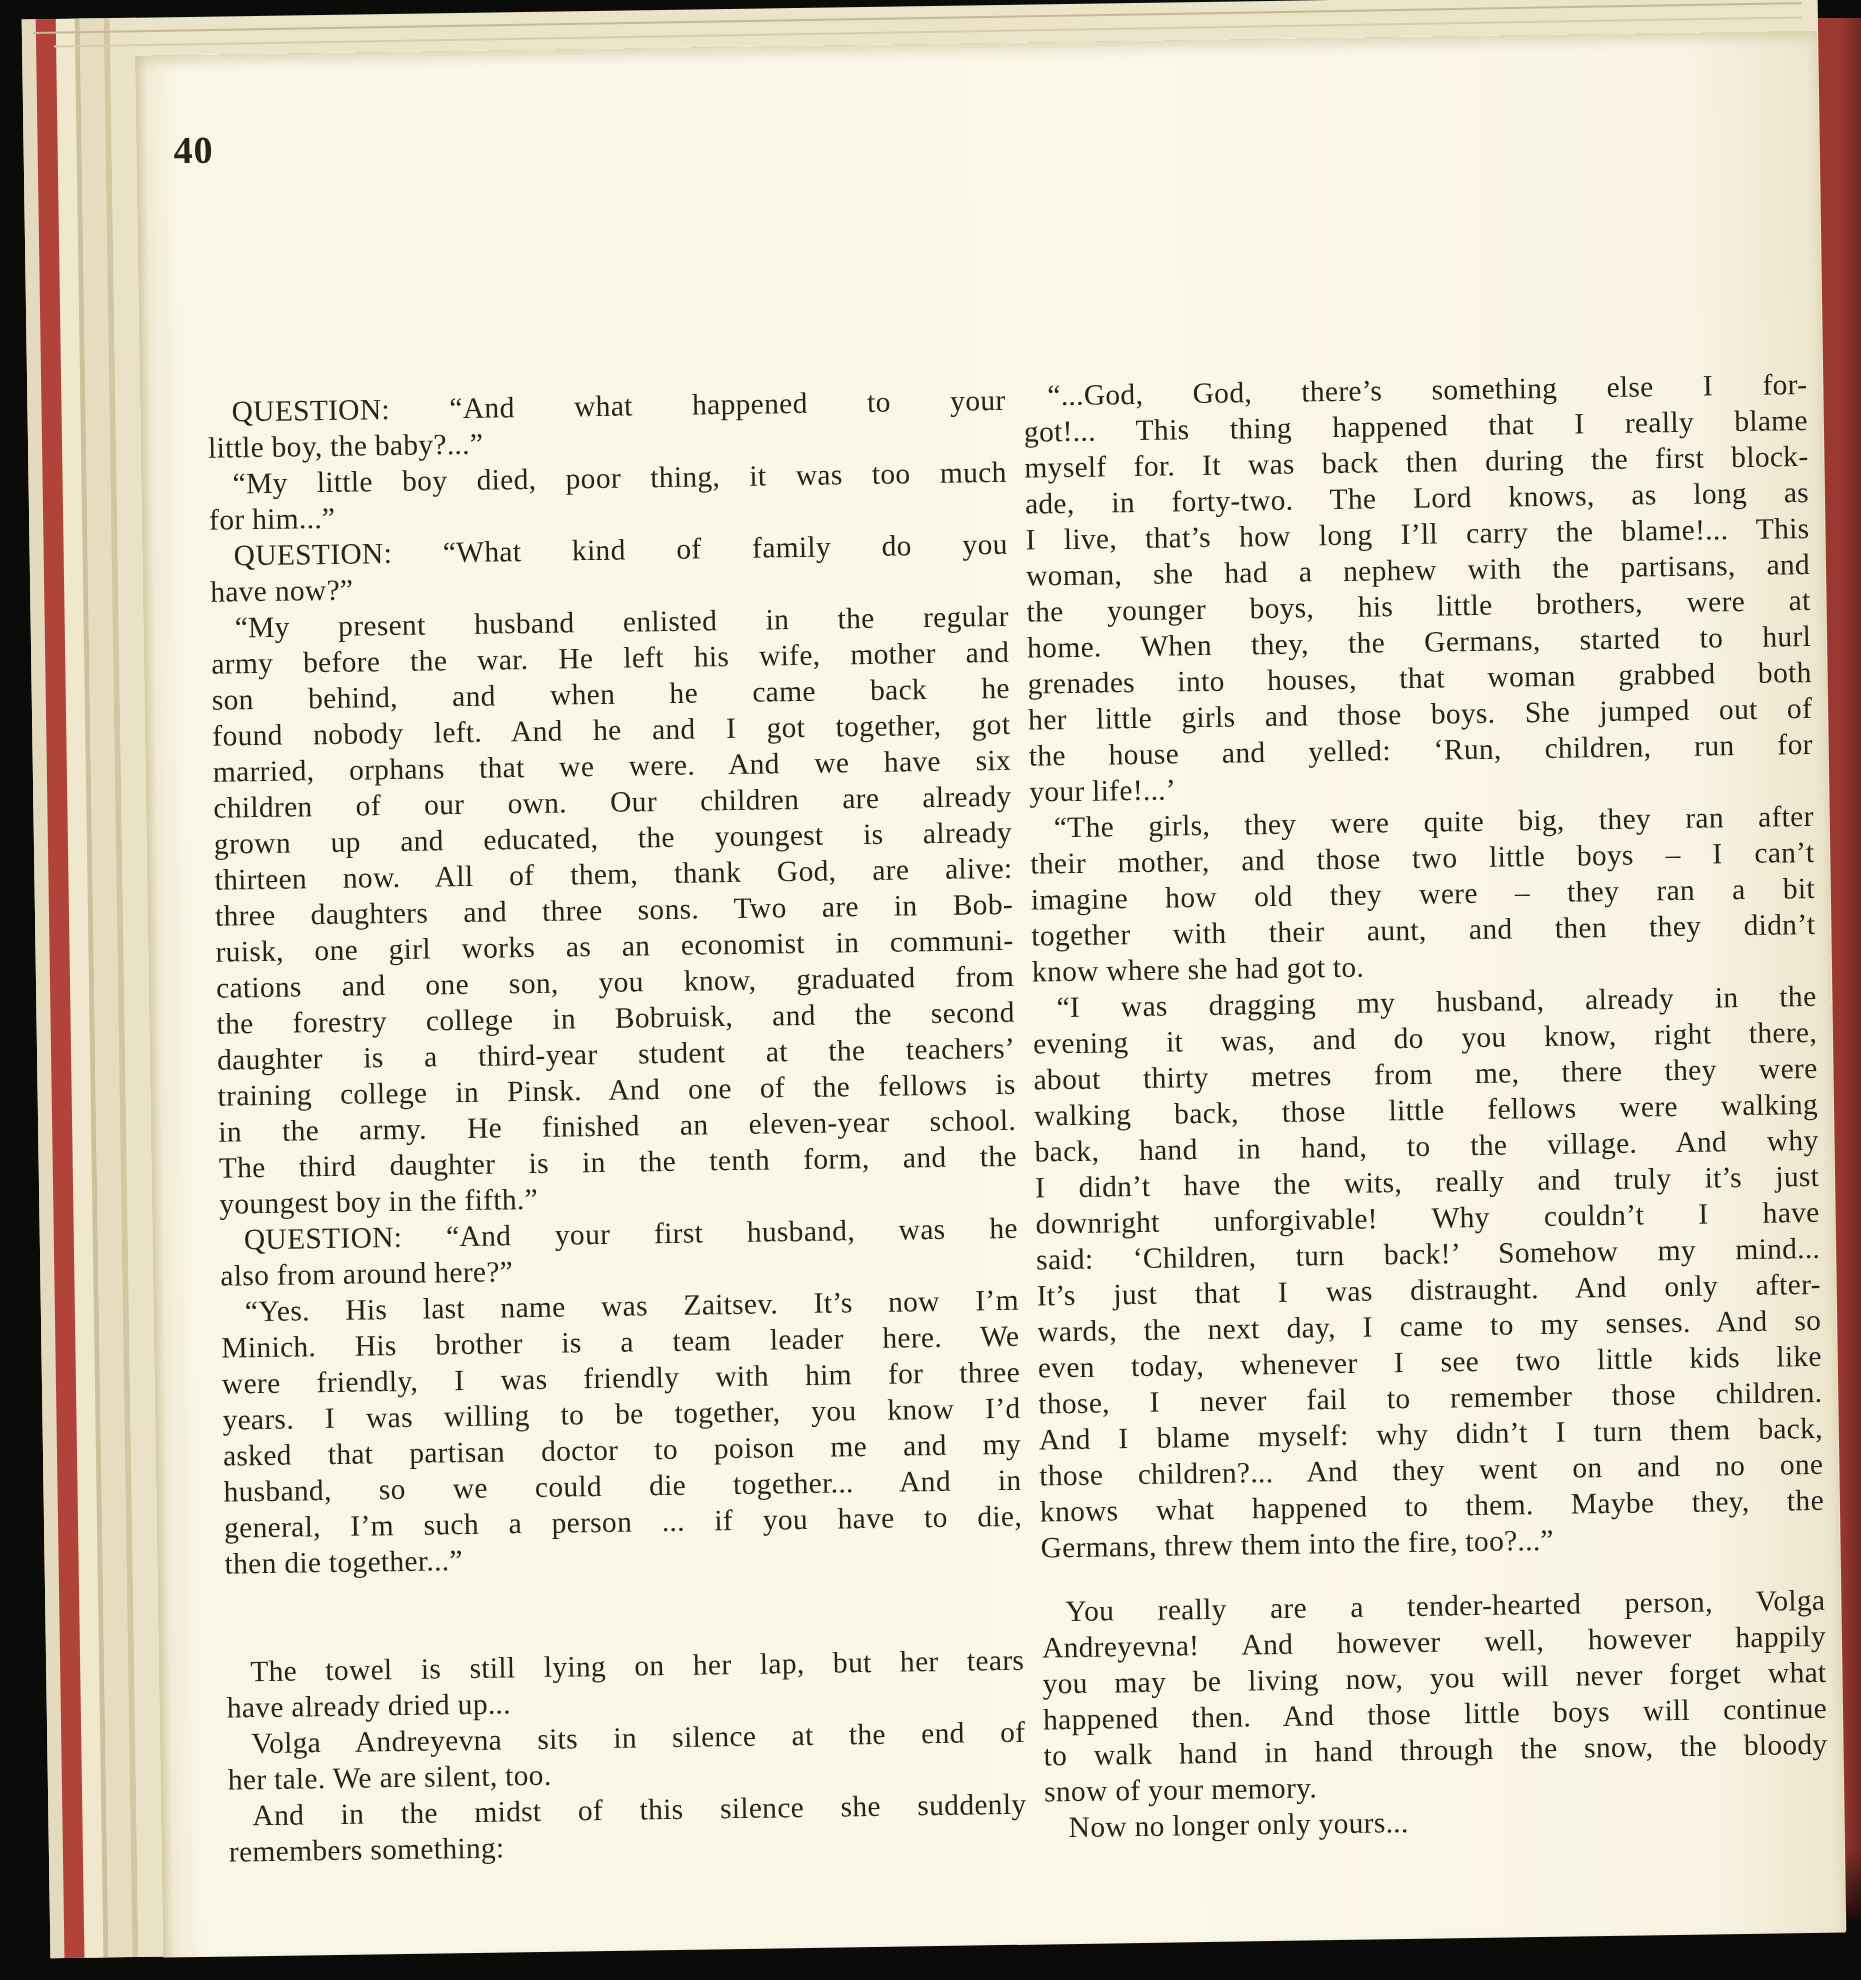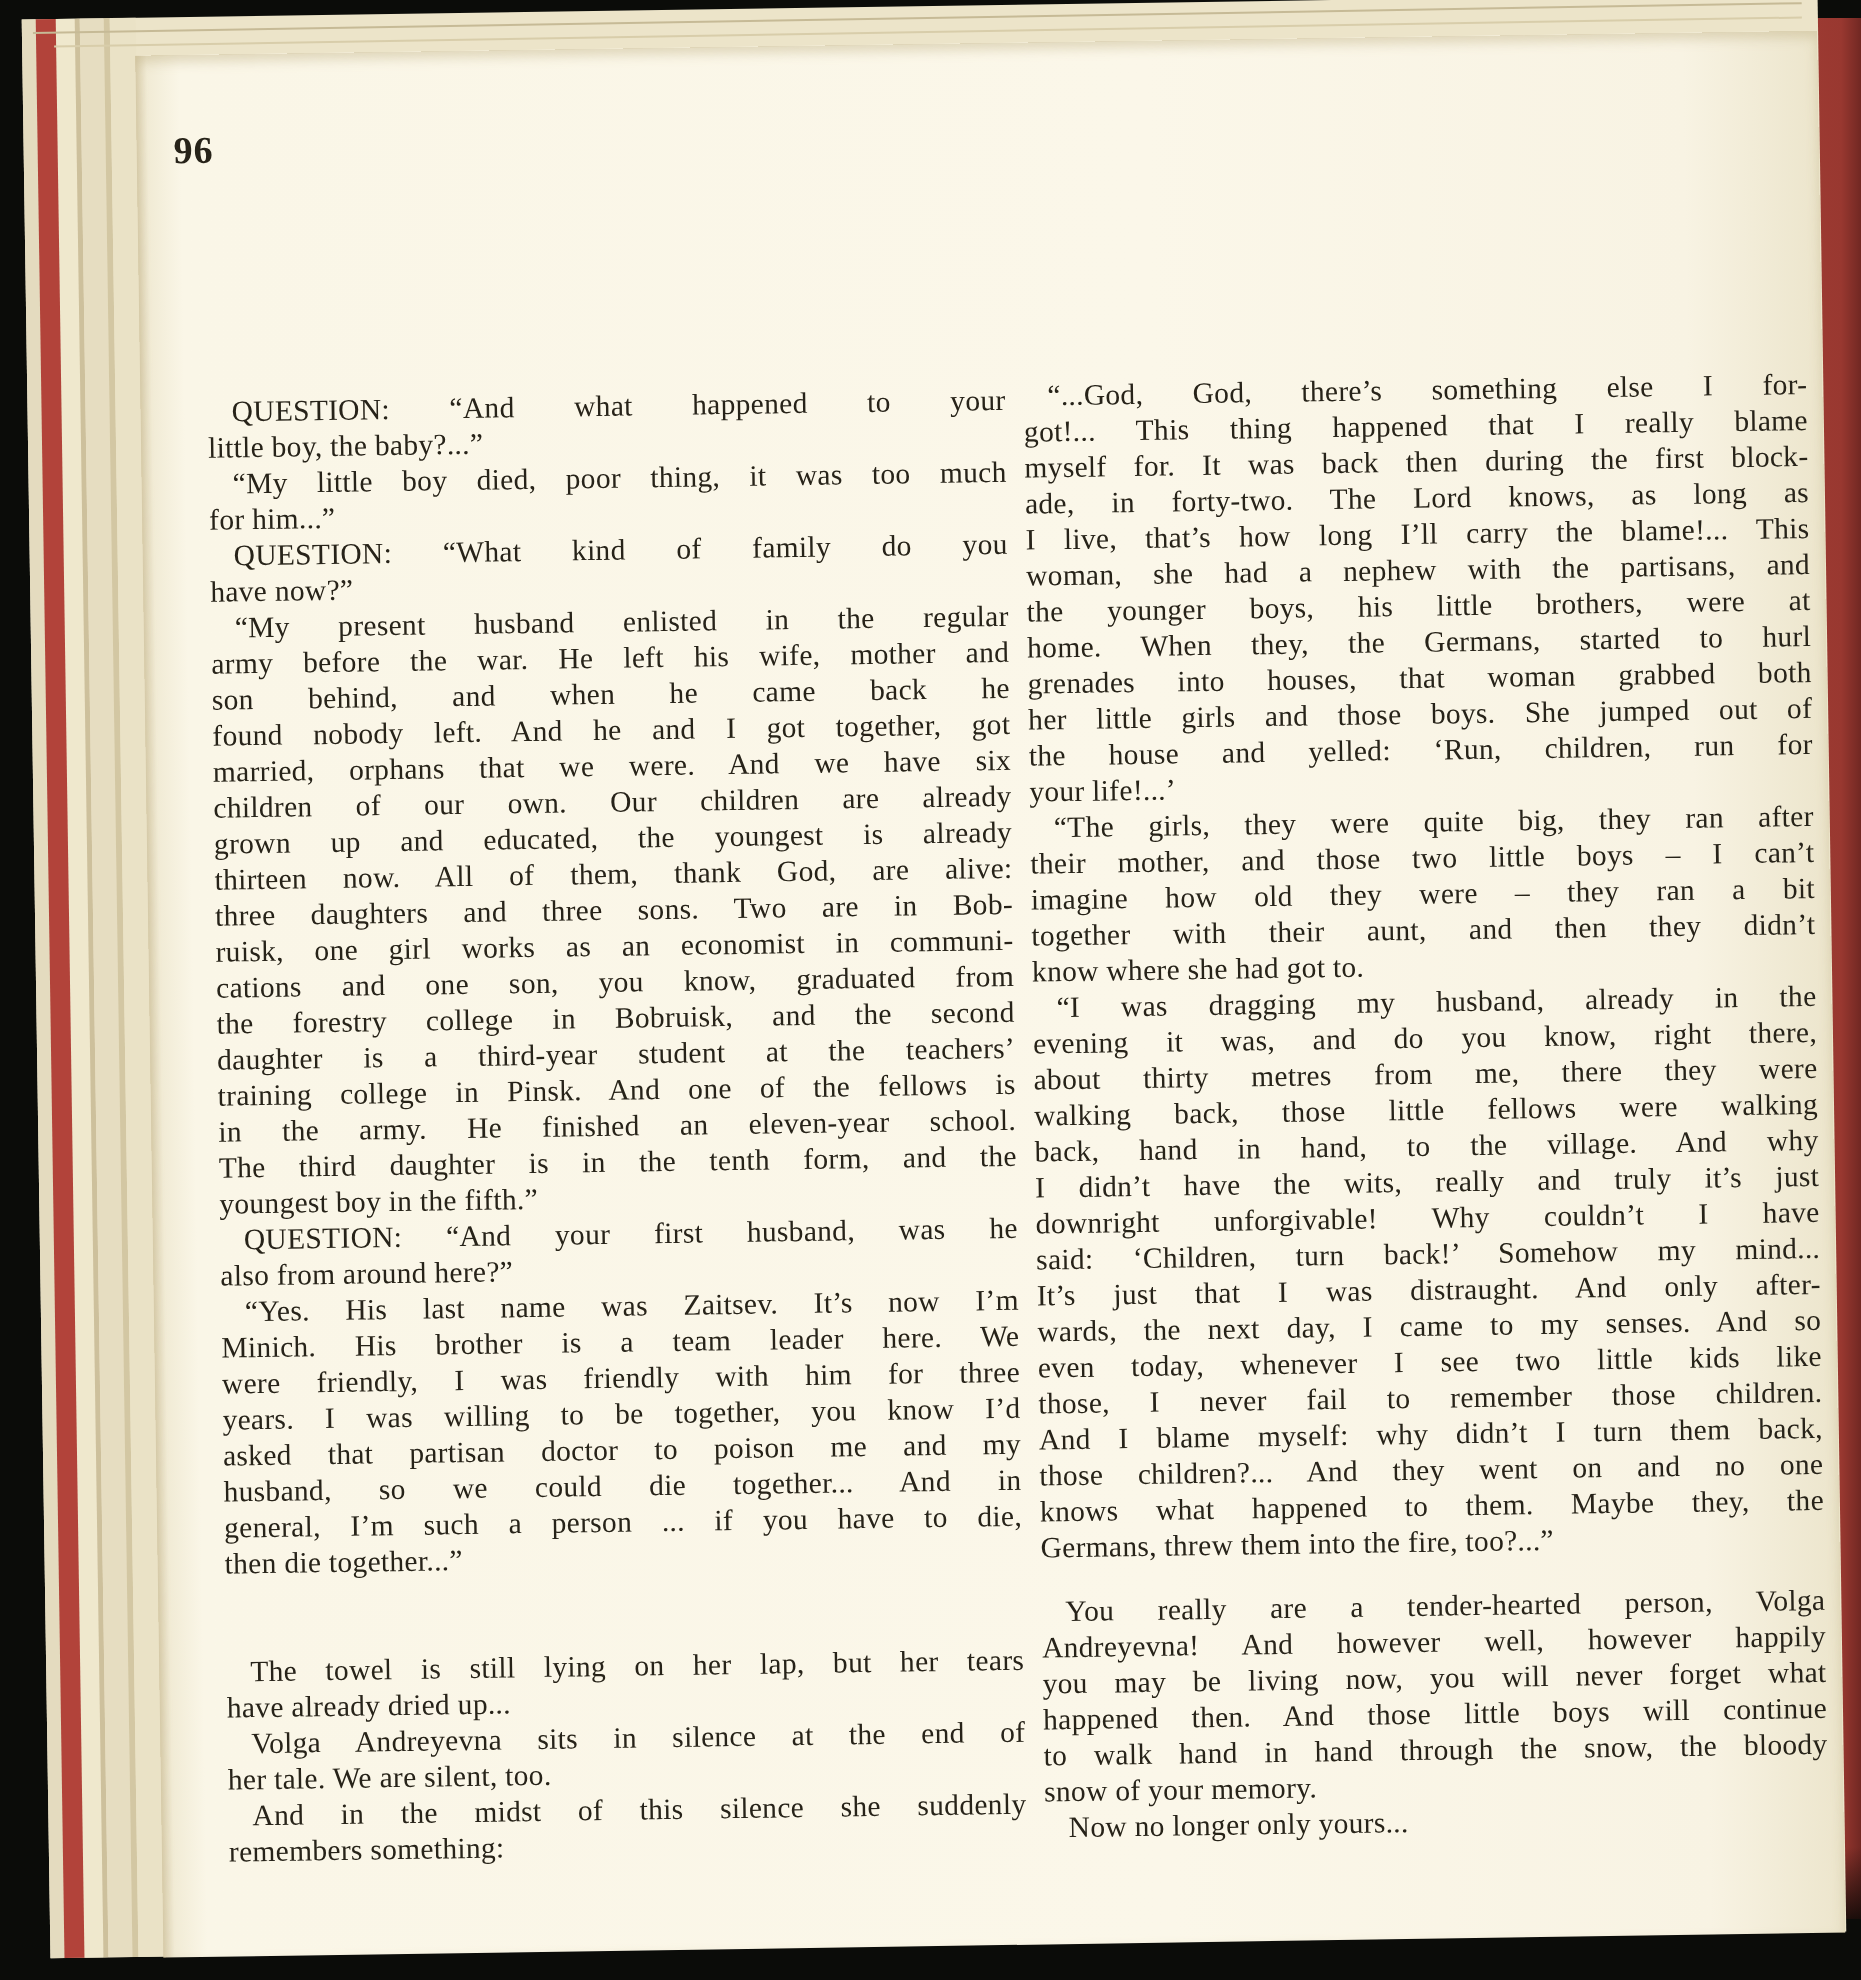--- a/index.html
+++ b/index.html
@@ -70,21 +70,21 @@
   <div class="edge-strip strip-red"></div>
   <div class="edge-strip strip-b"></div>
   <div class="edge-strip strip-c"></div>
   <div class="edge-strip strip-d"></div>
   <div class="edge-strip strip-e"></div>
   <div class="edge-strip strip-f"></div>
   <div class="stack-line-1"></div>
   <div class="stack-line-2"></div>
 
   <div class="page">
-    <div class="page-number">96</div>
+    <div class="page-number">40</div>
     <div id="col-left" class="col col-left">
         <div class="para">
           <div class="line first just">QUESTION: “And what happened to your</div>
           <div class="line last">little boy, the baby?...”</div>
         </div>
         <div class="para">
           <div class="line first just">“My little boy died, poor thing, it was too much</div>
           <div class="line last">for him...”</div>
         </div>
         <div class="para">

